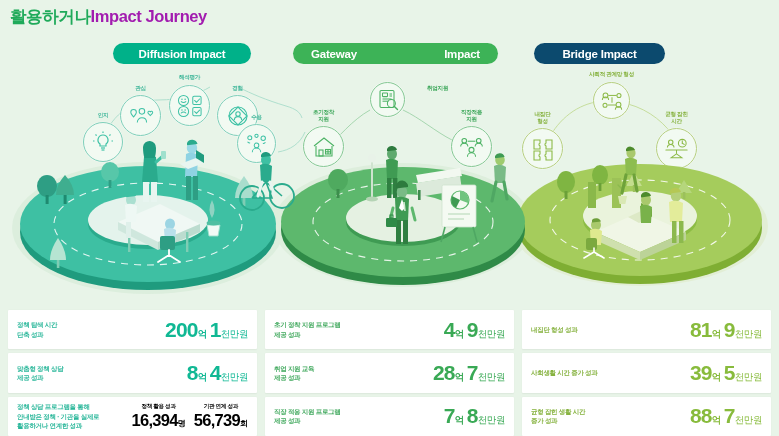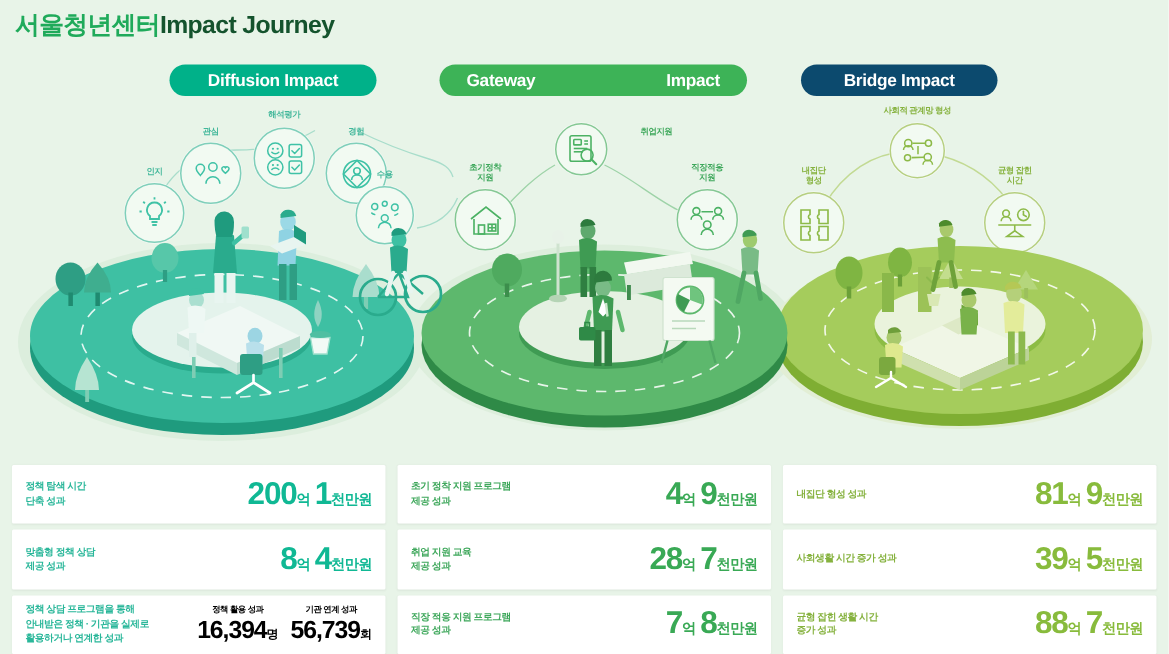--- a/index.html
+++ b/index.html
@@ -16,21 +16,21 @@
     overflow: hidden;
   }
 
   
   .title {
     position: absolute; left: 10px; top: 6px;
     font-size: 16.5px; font-weight: bold;
     color: #1faa5a; letter-spacing: -0.4px;
     white-space: nowrap;
   }
-  .title .en { color: #14532d; }
+  .title .en { color: #a21caf; }
 
   
   .pill {
     position: absolute; top: 43px;
     height: 21px; border-radius: 11px;
     display: flex; align-items: center;
     color: #fff; font-size: 11.5px; font-weight: bold;
     letter-spacing: -0.2px;
     white-space: nowrap;
   }
@@ -88,41 +88,41 @@
     flex: 0 0 auto;
   }
   .card .val {
     margin-left: auto;
     display: flex; align-items: baseline;
     white-space: nowrap;
   }
   .val .big { font-size: 21px; font-weight: bold; letter-spacing: -0.8px; }
   .val .unit { font-size: 9.5px; font-weight: bold; letter-spacing: -0.4px; }
   .val .big2 { font-size: 21px; font-weight: bold; letter-spacing: -0.8px; margin-left: 3px; }
-  .val .unit2 { font-size: 9.5px; font-weight: bold; letter-spacing: -0.4px; }
+  .val .unit2 { font-size: 9.5px; font-weight: normal; letter-spacing: -0.4px; }
 
   .c1 .cap { color: #2ab79a; } .c1 .val { color: #10b894; }
   .c2 .cap { color: #3fa85c; } .c2 .val { color: #39a955; }
   .c3 .cap { color: #86b23f; } .c3 .val { color: #88bb3c; }
 
   
   .dual { margin-left: auto; display: flex; gap: 8px; align-items: center; }
   .metric { display: flex; flex-direction: column; align-items: center; }
   .metric .mh { font-size: 5.6px; font-weight: bold; letter-spacing: -0.3px; margin-bottom: 0px; }
   .metric .mv { display: flex; align-items: baseline; }
   .metric .mv .n { font-size: 16.5px; font-weight: bold; letter-spacing: -0.7px; }
   .metric .mv .u { font-size: 8px; font-weight: bold; }
 </style>
 </head>
 <body>
 
 <div id="root">
 
   <div class="title">
-    <span>서울청년센터</span><span class="en">Impact Journey</span>
+    <span>활용하거나</span><span class="en">Impact Journey</span>
   </div>
 
   <div class="pill p1">
     <span>Diffusion Impact</span>
   </div>
   <div class="pill p2">
     <span>Gateway</span>
     <span>Impact</span>
   </div>
   <div class="pill p3">

